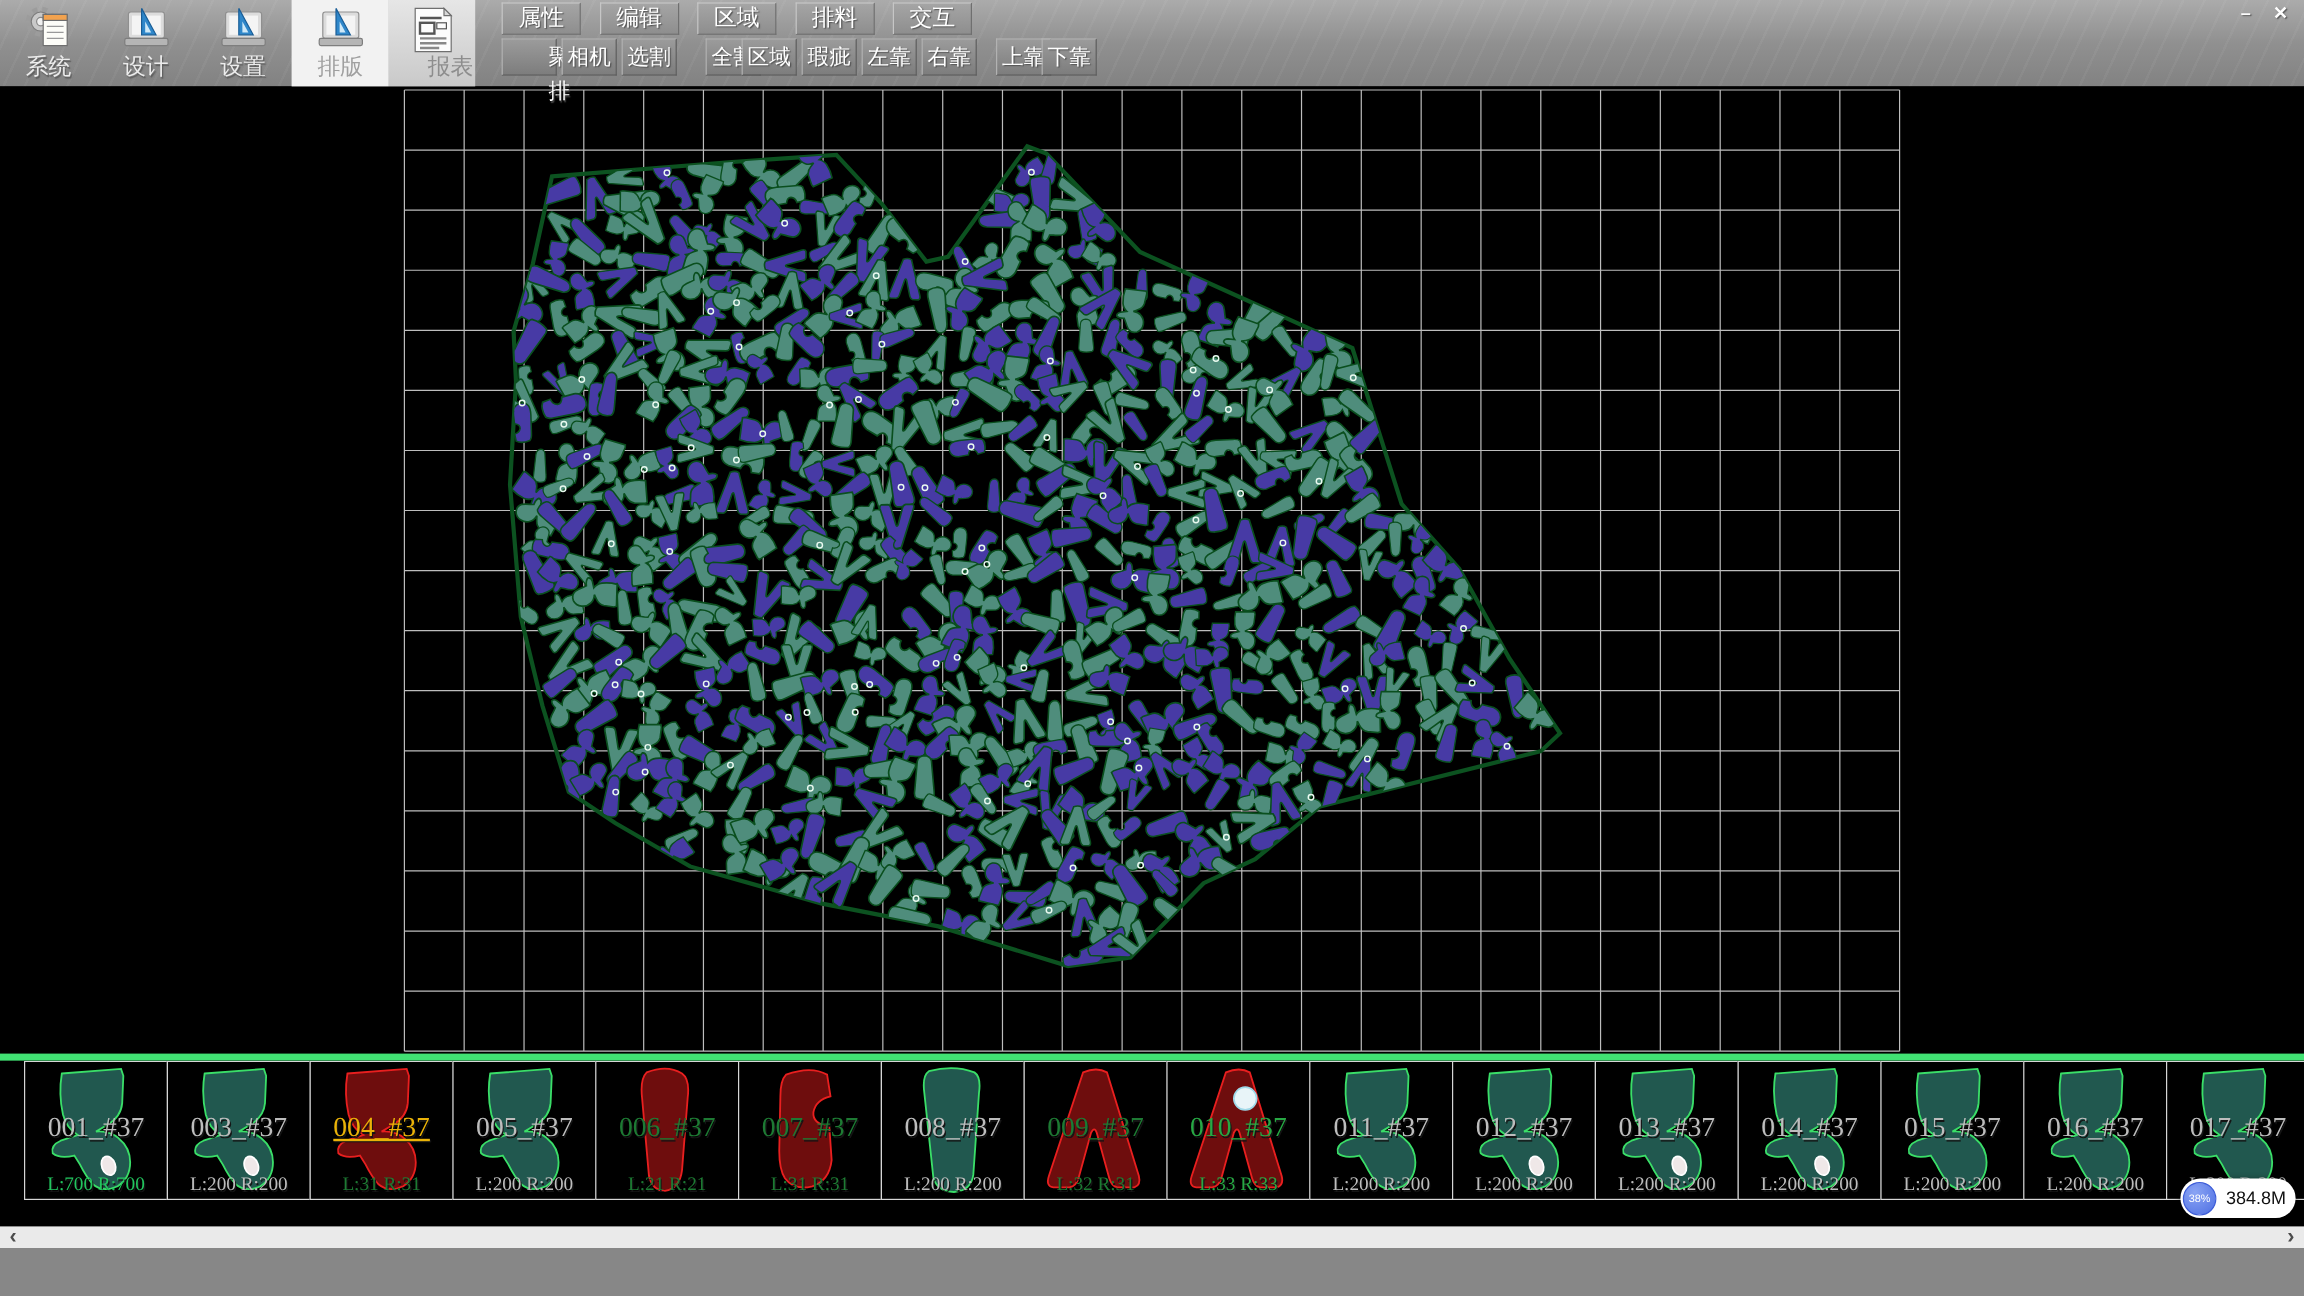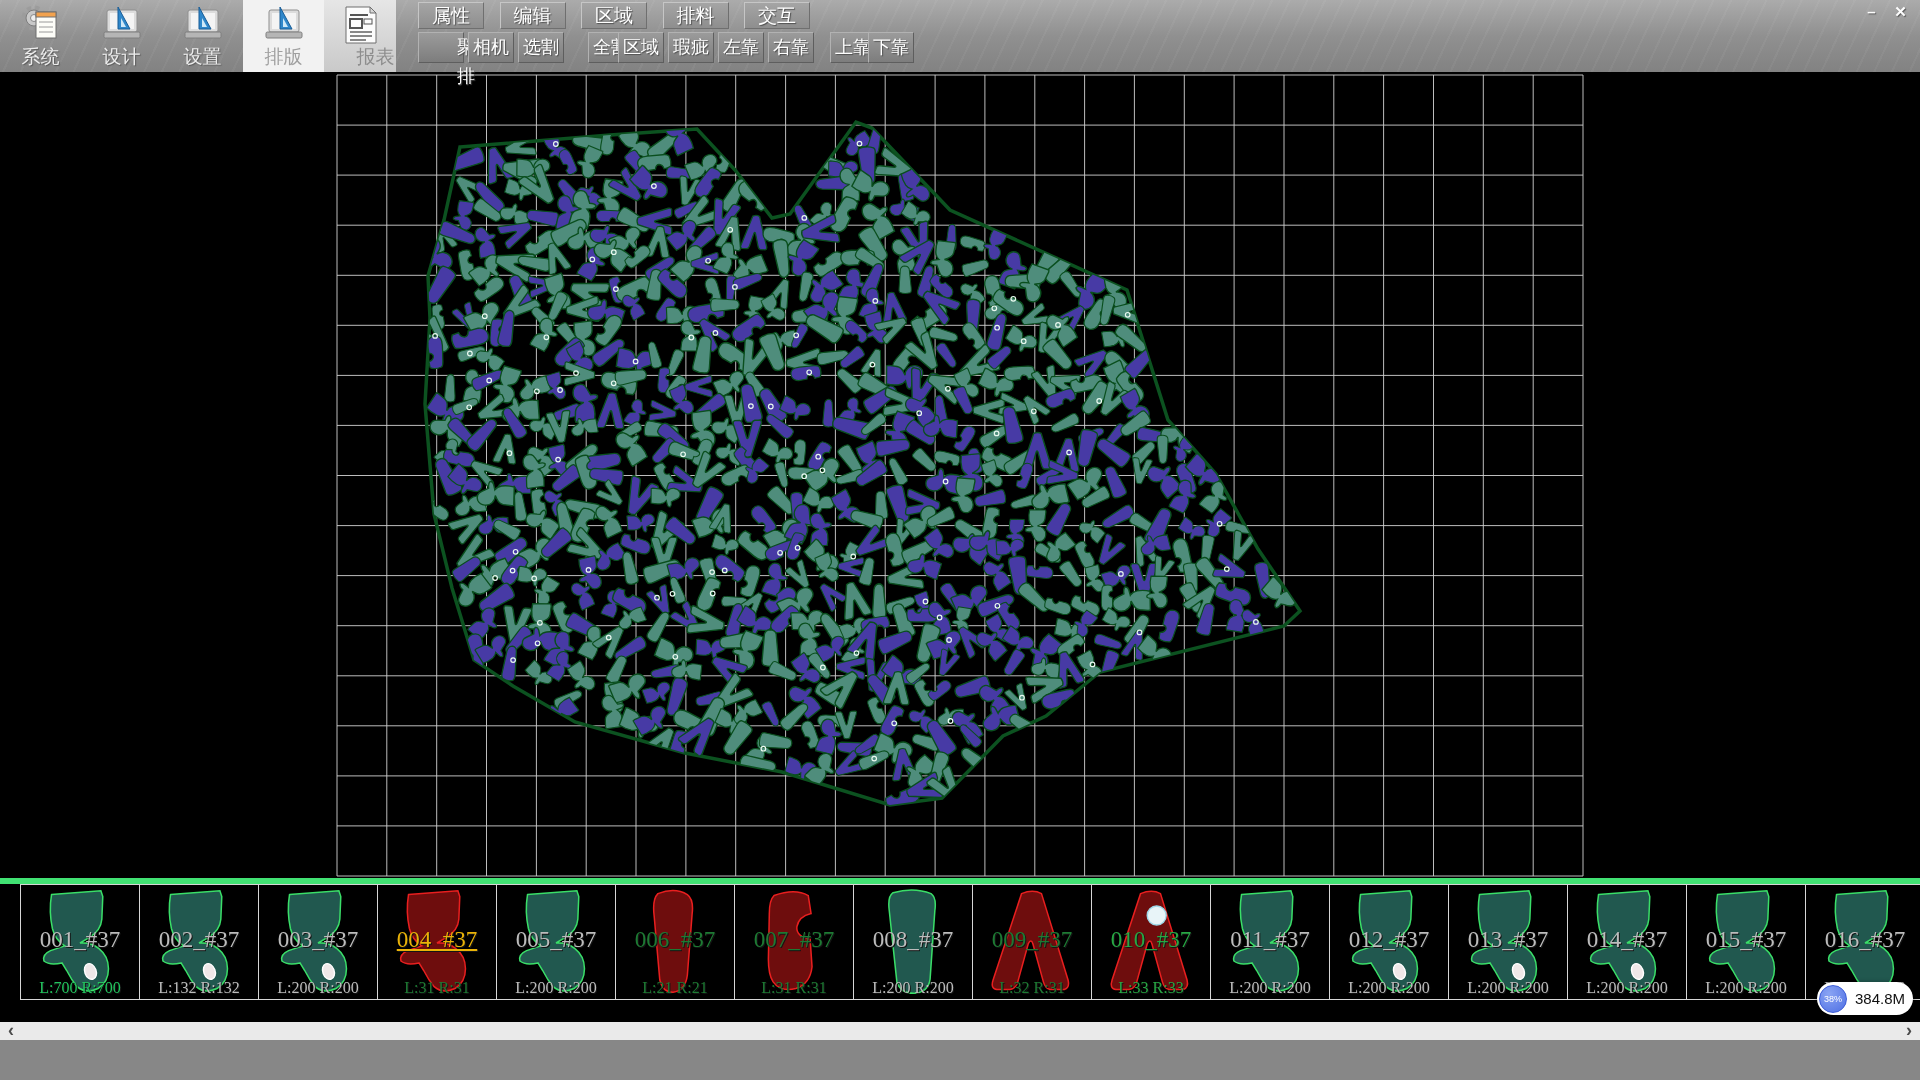--- a/index.html
+++ b/index.html
@@ -921,28 +921,20 @@
           <ellipse cx="61" cy="89" rx="6" ry="8.5" transform="rotate(-20 61 89)" fill="#efe8e8" stroke="#ffffff" stroke-width="1.5"></ellipse>
         </svg>
         <div class="name" style="color: rgb(189, 189, 189);">001_#37</div>
         <div class="lr" style="color: #22c55e;">L:700 R:700</div>
       </div>
       <div class="thumb">
         <svg width="104" height="112" viewBox="0 0 100 118">
           <path d="M20,8 L72,4 L74,10 L73,34 Q72,46 60,53 L50,59 Q62,58 70,65 Q80,73 80,86 Q80,100 69,107 Q56,113 47,105 Q41,98 36,88 L31,80 Q18,83 12,78 Q10,71 19,67 L34,62 Q24,56 21,44 Q17,26 20,8 Z" class="shape-teal"></path>
           <ellipse cx="61" cy="89" rx="6" ry="8.5" transform="rotate(-20 61 89)" fill="#efe8e8" stroke="#ffffff" stroke-width="1.5"></ellipse>
         </svg>
-        <div class="name" style="color: rgb(189, 189, 189);">002_#37</div>
-        <div class="lr" style="color: rgb(189, 189, 189);">L:132 R:132</div>
-      </div>
-      <div class="thumb">
-        <svg width="104" height="112" viewBox="0 0 100 118">
-          <path d="M20,8 L72,4 L74,10 L73,34 Q72,46 60,53 L50,59 Q62,58 70,65 Q80,73 80,86 Q80,100 69,107 Q56,113 47,105 Q41,98 36,88 L31,80 Q18,83 12,78 Q10,71 19,67 L34,62 Q24,56 21,44 Q17,26 20,8 Z" class="shape-teal"></path>
-          <ellipse cx="61" cy="89" rx="6" ry="8.5" transform="rotate(-20 61 89)" fill="#efe8e8" stroke="#ffffff" stroke-width="1.5"></ellipse>
-        </svg>
         <div class="name" style="color: rgb(189, 189, 189);">003_#37</div>
         <div class="lr" style="color: rgb(189, 189, 189);">L:200 R:200</div>
       </div>
       <div class="thumb">
         <svg width="104" height="112" viewBox="0 0 100 118">
           <path d="M20,8 L72,4 L74,10 L73,34 Q72,46 60,53 L50,59 Q62,58 70,65 Q80,73 80,86 Q80,100 69,107 Q56,113 47,105 Q41,98 36,88 L31,80 Q18,83 12,78 Q10,71 19,67 L34,62 Q24,56 21,44 Q17,26 20,8 Z" class="shape-red"></path>
         </svg>
         <div class="name" style="color: #eab308; text-decoration: underline;">004_#37</div>
         <div class="lr" style="color: rgb(29, 122, 51);">L:31 R:31</div>
       </div>

